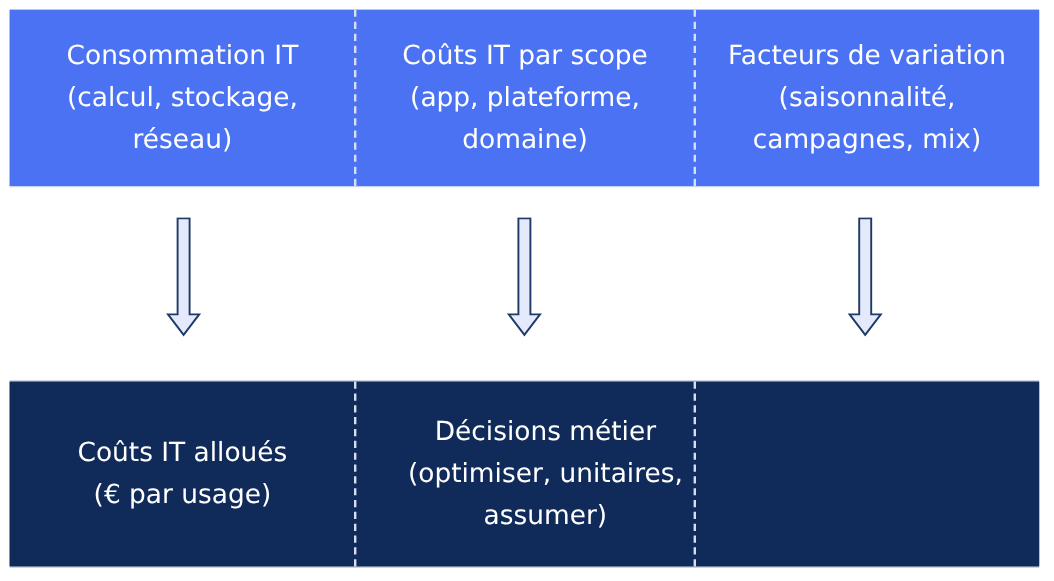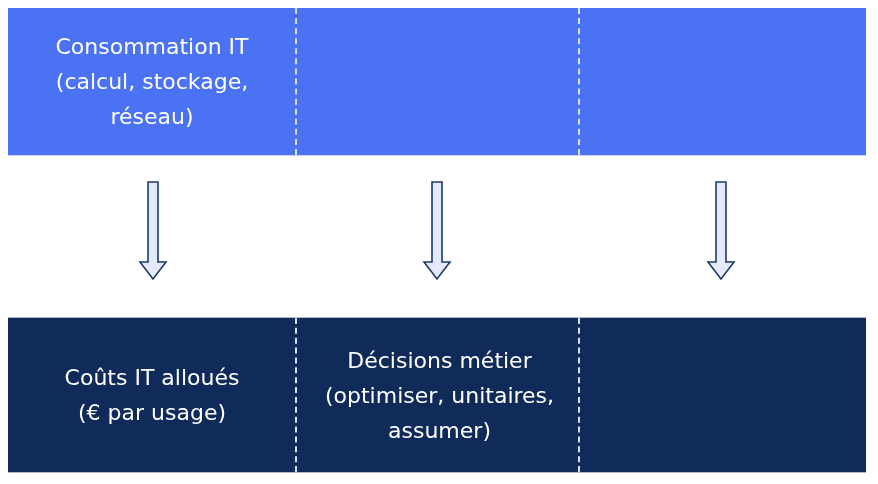--- a/index.html
+++ b/index.html
@@ -1,39 +1,49 @@
 <!DOCTYPE html>
 <html><head>
   <meta charset="utf-8">
   <style>
     html, body { margin: 0; padding: 0; background: #ffffff; }
     body { width: 878px; height: 484px; position: relative; overflow: hidden;
            font-family: "DejaVu Sans", sans-serif; }
     .band { position: absolute; left: 8px; width: 858px; display: flex; }
     .band-top { top: 8px; height: 147px; background: #4a72f2; box-shadow: 0 1px 0 #c8d4f8; }
-    .band-bottom { top: 318px; height: 154px; background: #102b5a; box-shadow: 0 1px 0 #b0b8c8, 0 -1px 0 #b0b8c8; }
+    .band-bottom { top: 318px; height: 154px; background: #102b5a; box-shadow: 0 1px 0 #b0b8c8, 0 -1px 0 #b0b8c8; gap: 15px; }
     .cell { flex: 0 0 auto; display: flex; align-items: center; justify-content: center;
             text-align: center; color: #ffffff; font-size: 22px; line-height: 35px;
             padding: 0 6px; box-sizing: border-box; }
     .cell span { display: block; white-space: pre-line; }
     .c1 { width: 288px; }
     .c2 { width: 283px; }
     .c3 { width: 287px; }
     .divider { position: absolute; top: 0; bottom: 0; width: 0;
                border-left: 2px dashed #d6def0; }
     .arrow { position: absolute; top: 181px; width: 30px; height: 100px; }
   </style>
 </head>
 <body>
 
 <div class="band band-top">
   <div class="cell c1">
     <span>Consommation IT
 (calcul, stockage,
 réseau)</span>
+  </div>
+  <div class="cell c2">
+    <span>Coûts IT par scope
+(app, plateforme,
+domaine)</span>
+  </div>
+  <div class="cell c3">
+    <span>Facteurs de variation
+(saisonnalité,
+campagnes, mix)</span>
   </div>
   <div class="divider" style="left:287px;"></div>
   <div class="divider" style="left:570px;"></div>
 </div>
 
 <svg class="arrow" style="left:138px;" viewBox="0 0 30 100">
   <path d="M10 1 H20 V81 H28 L15 98 L2 81 H10 Z" fill="#e4eafc" stroke="#1f3a66" stroke-width="1.6" stroke-linejoin="miter"></path>
 </svg>
 <svg class="arrow" style="left:422px;" viewBox="0 0 30 100">
   <path d="M10 1 H20 V81 H28 L15 98 L2 81 H10 Z" fill="#e4eafc" stroke="#1f3a66" stroke-width="1.6" stroke-linejoin="miter"></path>

